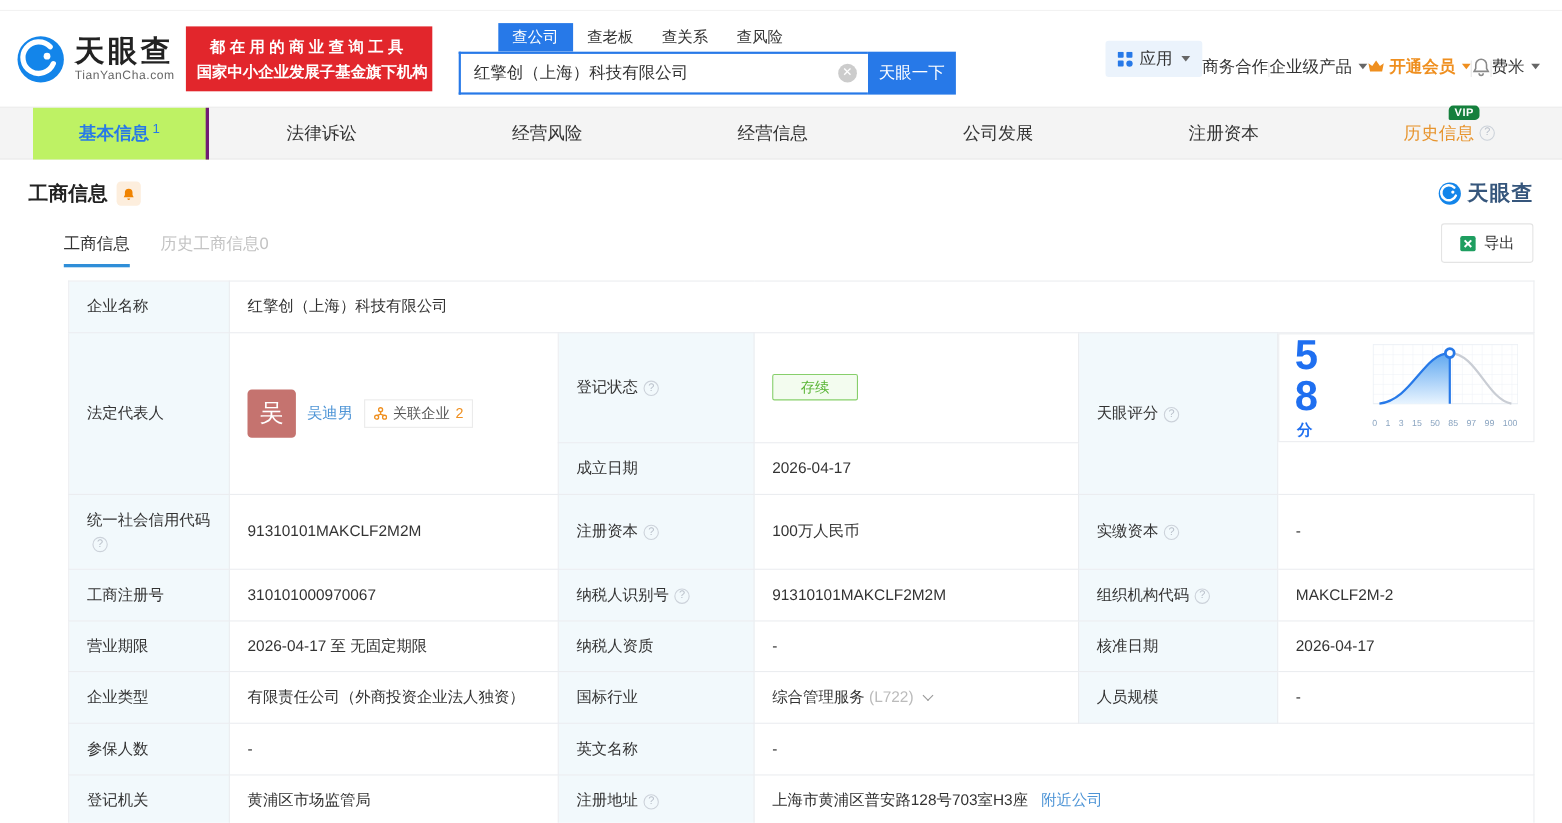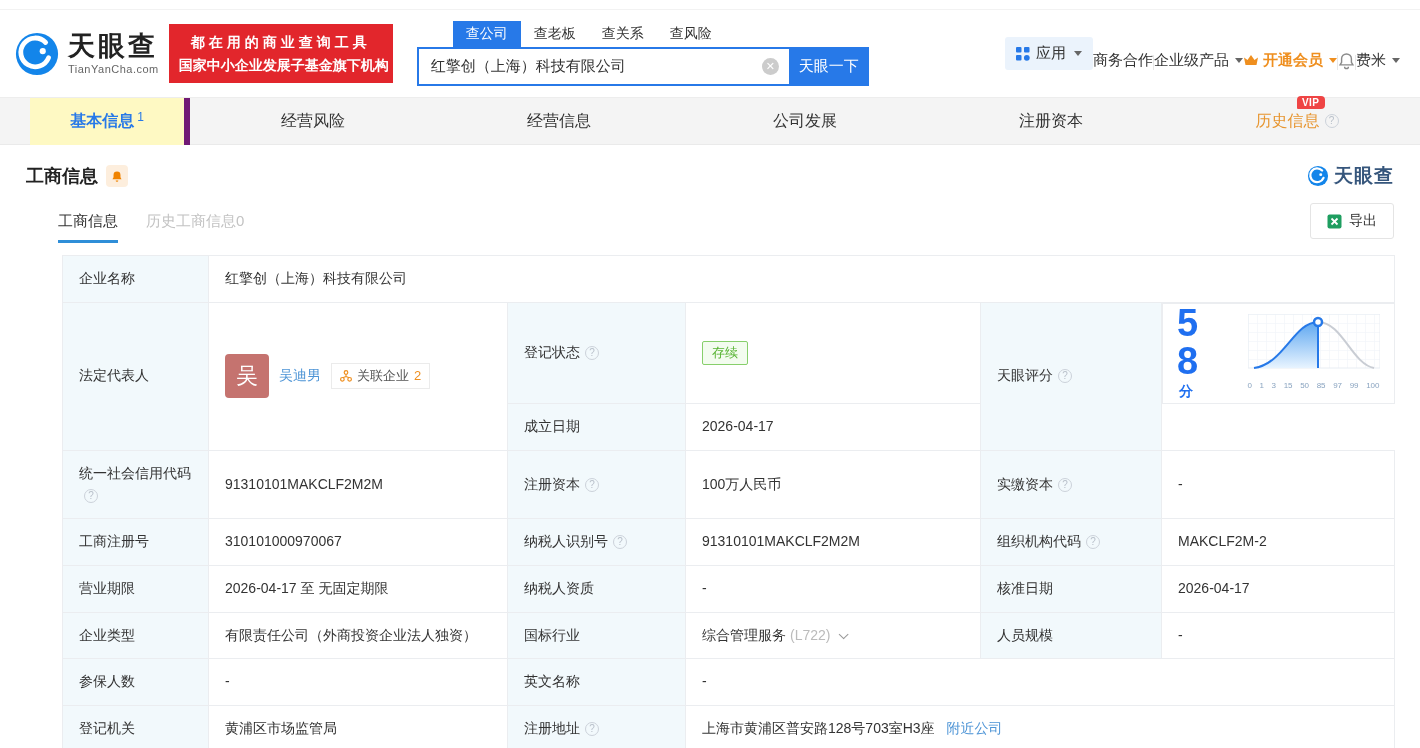--- a/index.html
+++ b/index.html
@@ -40,26 +40,26 @@
   .caret.orange { border-top-color:#ef8f1f; }
   .nav-item { cursor:pointer; display:flex; align-items:center; gap:4px; }
   .vip-link { color:#ef8f1f; font-weight:bold; }
   .bell-btn { cursor:pointer; display:flex; align-items:center; }
 
   
   .tabbar { display:flex; background:#f4f4f4; border-top:1px solid #ededed; border-bottom:1px solid #eaeaea;
     height:48px; padding-left:30px; }
   .tab { flex:1; display:flex; align-items:center; justify-content:center; font-size:16px; color:#333;
     cursor:pointer; position:relative; }
-  .tab.active { flex:0 0 160px; background:#fef9c3; color:#2779e8; font-weight:bold;
-    border-right:6px solid #701a75; margin-bottom:-1px; }
+  .tab.active { flex:0 0 160px; background:#bef264; color:#2779e8; font-weight:bold;
+    border-right:3px solid #701a75; margin-bottom:-1px; }
   .tab-badge { font-size:12px; color:#2779e8; font-weight:normal; margin-left:3px; transform:translateY(-5px); }
   .tab.history { color:#e7952f; }
   .hist-wrap { position:relative; display:inline-flex; align-items:center; }
-  .vip-badge { position:absolute; top:-15px; right:14px; background:#ef4444; color:#fff; font-size:10px;
+  .vip-badge { position:absolute; top:-15px; right:14px; background:#15803d; color:#fff; font-size:10px;
     font-weight:bold; padding:1px 5px; border-radius:4px 4px 4px 1px; letter-spacing:.5px; }
   .help { display:inline-block; width:14px; height:14px; border:1px solid #ccd2da; border-radius:50%;
     color:#b9c0ca; font-size:10px; line-height:12px; text-align:center; margin-left:5px; vertical-align:1px; }
   .help::after { content:"?"; }
 
   
   .section-head { display:flex; align-items:center; padding:18px 26px 12px; }
   .sec-title { font-size:18px; font-weight:bold; color:#222; }
   .bell-badge { width:22px; height:22px; background:#fdeedd; border-radius:4px; margin-left:8px;
     display:flex; align-items:center; justify-content:center; cursor:pointer; }
@@ -83,21 +83,21 @@
   td.lbl { background:#f2f9fc; color:#595959; }
   .dash { color:#333; }
   .rep-cell { display:flex; align-items:center; gap:10px; }
   .avatar { width:44px; height:44px; border-radius:4px; background:#c5736f; color:#fff; font-size:22px;
     display:flex; align-items:center; justify-content:center; flex:0 0 44px; cursor:pointer; }
   .link { color:#4d94d6; cursor:pointer; text-decoration:none; }
   .rel-badge { display:inline-flex; align-items:center; gap:5px; border:1px solid #ebebeb; padding:2px 8px;
     font-size:13px; color:#555; cursor:pointer; background:#fff; }
   .rel-count { color:#ef8f1f; }
   .status-badge { display:inline-block; border:1px solid #87cf6b; color:#58b434; background:#f3fcef;
-    font-size:13px; padding:1px 9px; border-radius:2px; }
+    font-size:13px; padding:1px 25px; border-radius:2px; }
   .industry-code { color:#bbb; margin-left:4px; }
   .chev-down { display:inline-block; width:7px; height:7px; border-right:1.5px solid #999;
     border-bottom:1.5px solid #999; transform:rotate(45deg) translateY(-3px); margin-left:8px; }
   .score-cell { display:flex; align-items:center; justify-content:space-between; padding:0 14px !important;gap:35px; }
   .score-num { font-size:38px; font-weight:bold; color:#1f6ff0; line-height:1; }
   .score-unit { font-size:14px; color:#1f6ff0; margin-left:2px; font-weight:bold; }
   .chart-box { width:136px; }
   .axis-row { display:flex; justify-content:space-between; width:132px; margin:1px auto 0;
     font-size:8px; color:#8aa4c0; }
   .scope-cell { line-height:1.9 !important; padding:13px 16px !important; }
@@ -179,20 +179,23 @@
       <span>费米</span>
       <span class="caret"></span>
     </div>
   </div>
 </div>
 
 <div class="tabbar">
   <div class="tab active">
     <span>基本信息</span>
     <span class="tab-badge">1</span>
+  </div>
+  <div class="tab">
+    <span>法律诉讼</span>
   </div>
   <div class="tab">
     <span>经营风险</span>
   </div>
   <div class="tab">
     <span>经营信息</span>
   </div>
   <div class="tab">
     <span>公司发展</span>
   </div>

